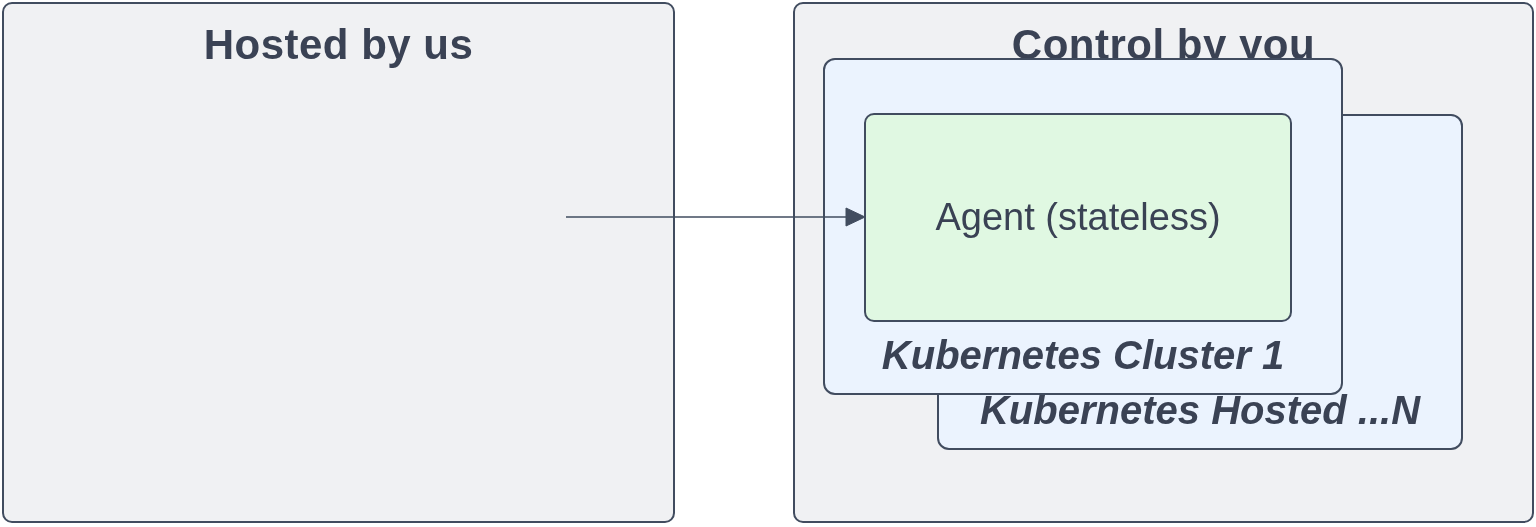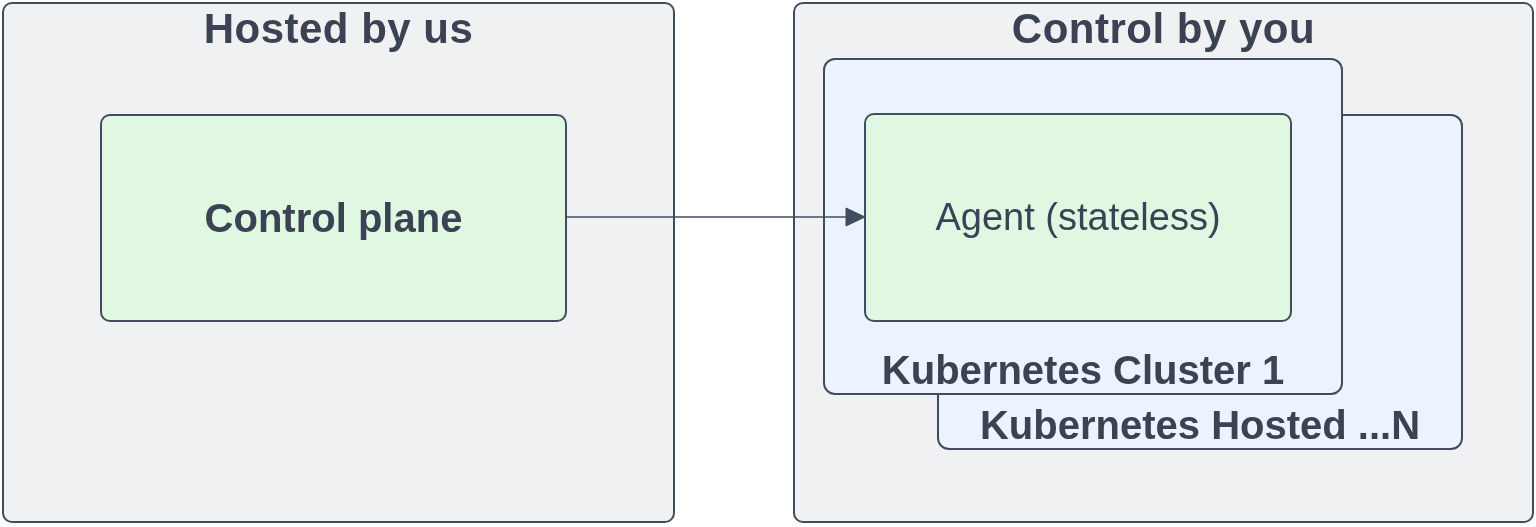--- a/index.html
+++ b/index.html
@@ -23,39 +23,40 @@
   .box {
     position: absolute;
     border: 2px solid var(--border);
     border-radius: 10px;
   }
   .container-box { background: var(--container-fill); z-index: 1; }
   .cluster-box   { background: var(--cluster-fill); border-radius: 12px; }
   .node-box      { background: var(--node-fill); }
   .title {
     position: absolute;
-    top: 1px;
+    top: 17px;
     left: 0;
     width: 100%;
     text-align: center;
     font-size: 42px;
     font-weight: 700;
     color: var(--text);
     letter-spacing: 0.5px;
   }
   .cluster-label {
     position: absolute;
-    bottom: 0;
+    bottom: 15px;
     left: 0;
     width: 100%;
     text-align: center;
     font-size: 40px;
     font-weight: 700;
     color: var(--text);
     white-space: nowrap;
+    font-style: italic;
   }
   .node-label {
     position: absolute;
     top: 0; left: 0;
     width: 100%; height: 100%;
     display: flex;
     align-items: center;
     justify-content: center;
     color: var(--text);
     white-space: nowrap;
@@ -79,23 +80,20 @@
 </style>
 </head>
 <body>
 
 <div id="stage">
 
   <div id="box-left" class="box container-box">
     <div class="title">Hosted by us</div>
   </div>
 
-  <div id="node-control" class="box node-box">
-    <div class="node-label bold">Control plane</div>
-  </div>
 
   <div id="box-right" class="box container-box">
     <div class="title">Control by you</div>
   </div>
 
   <div id="cluster-n" class="box cluster-box">
     <div class="cluster-label">Kubernetes Hosted ...N</div>
   </div>
 
   <div id="cluster-1" class="box cluster-box">

